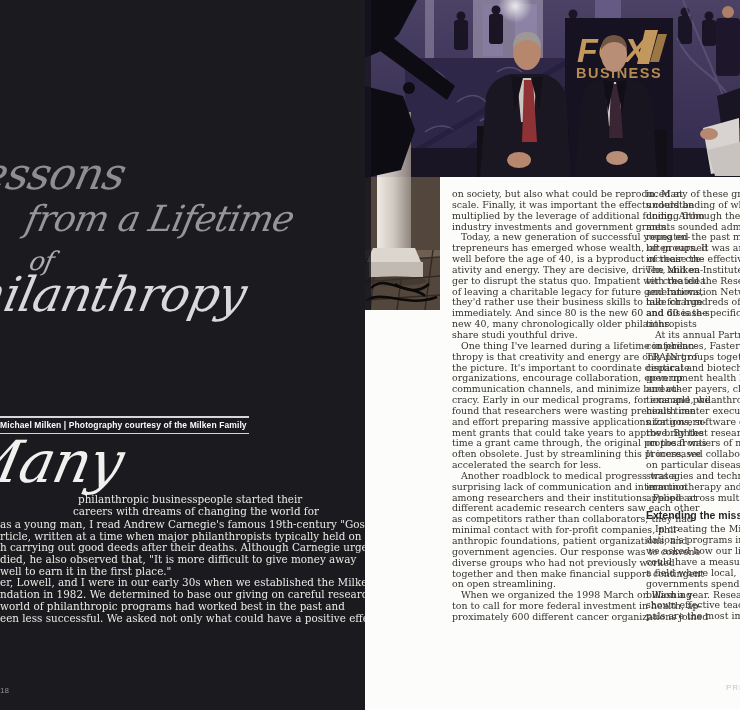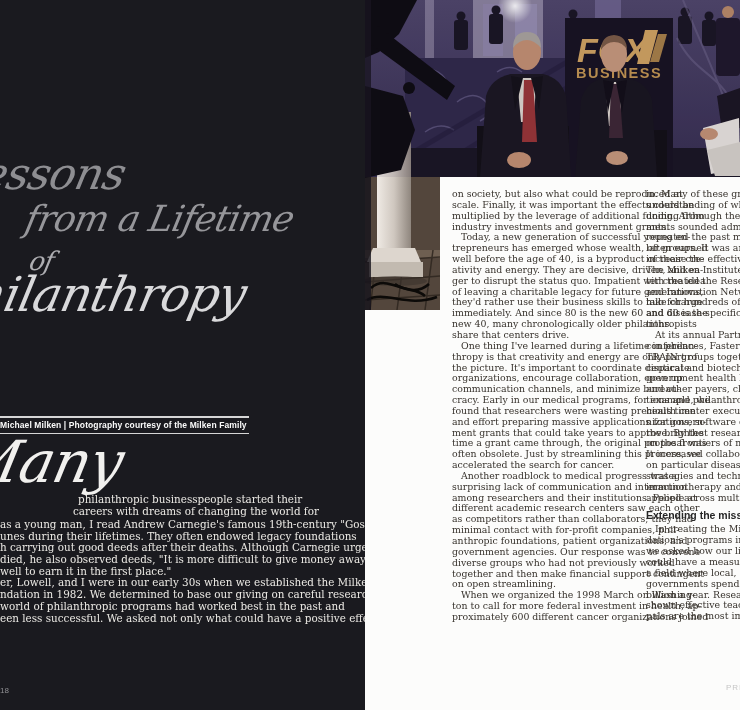--- a/index.html
+++ b/index.html
@@ -59,23 +59,23 @@
       <div class="rule"></div>
       <div class="byline-text">Michael Milken | Photography courtesy of the Milken Family Foundation</div>
       <div class="rule"></div>
     </div>
 
     <div class="script drop-word">Many</div>
     <div class="intro-line intro-2">careers with dreams of changing the world for</div>
     <div class="intro-line intro-1">philanthropic businesspeople started their</div>
     <div class="left-body">
         <div class="tl">as a young man, I read Andrew Carnegie's famous 19th-century "Gospel</div>
-        <div class="tl">unes during their lifetimes. They often endowed legacy foundations</div>
+        <div class="tl">rticle, written at a time when major philanthropists typically held on</div>
         <div class="tl">h carrying out good deeds after their deaths. Although Carnegie urged</div>
-        <div class="tl">died, he also observed deeds, "It is more difficult to give money away</div>
+        <div class="tl">died, he also observed that, "It is more difficult to give money away</div>
         <div class="tl">well to earn it in the first place."</div>
         <div class="tl">er, Lowell, and I were in our early 30s when we established the Milken</div>
         <div class="tl">ndation in 1982. We determined to base our giving on careful research</div>
         <div class="tl">world of philanthropic programs had worked best in the past and</div>
         <div class="tl">een less successful. We asked not only what could have a positive effect</div>
       </div>
 
     <div class="page-number">18</div>
   </div>
 
@@ -230,33 +230,33 @@
         <div class="tl">industry investments and government grants.</div>
         <div class="tl">   Today, a new generation of successful young en-</div>
         <div class="tl">trepreneurs has emerged whose wealth, often earned</div>
         <div class="tl">well before the age of 40, is a byproduct of their cre-</div>
         <div class="tl">ativity and energy. They are decisive, driven, and ea-</div>
         <div class="tl">ger to disrupt the status quo. Impatient with the idea</div>
         <div class="tl">of leaving a charitable legacy for future generations,</div>
         <div class="tl">they'd rather use their business skills to take charge</div>
         <div class="tl">immediately. And since 80 is the new 60 and 60 is the</div>
         <div class="tl">new 40, many chronologically older philanthropists</div>
-        <div class="tl">share that centers drive.</div>
+        <div class="tl">share studi youthful drive.</div>
         <div class="tl">   One thing I've learned during a lifetime in philan-</div>
         <div class="tl">thropy is that creativity and energy are only part of</div>
         <div class="tl">the picture. It's important to coordinate disparate</div>
         <div class="tl">organizations, encourage collaboration, open up</div>
         <div class="tl">communication channels, and minimize bureau-</div>
         <div class="tl">cracy. Early in our medical programs, for example, we</div>
         <div class="tl">found that researchers were wasting precious time</div>
         <div class="tl">and effort preparing massive applications for govern-</div>
         <div class="tl">ment grants that could take years to approve. By the</div>
         <div class="tl">time a grant came through, the original proposal was</div>
         <div class="tl">often obsolete. Just by streamlining this process, we</div>
-        <div class="tl">accelerated the search for cancer.</div>
+        <div class="tl">accelerated the search for less.</div>
         <div class="tl">   Another roadblock to medical progress was a</div>
         <div class="tl">surprising lack of communication and interaction</div>
         <div class="tl">among researchers and their institutions. People at</div>
         <div class="tl">different academic research centers saw each other</div>
         <div class="tl">as competitors rather than collaborators; they had</div>
         <div class="tl">minimal contact with for-profit companies, phil-</div>
         <div class="tl">anthropic foundations, patient organizations, and</div>
         <div class="tl">government agencies. Our response was to convene</div>
         <div class="tl">diverse groups who had not previously worked</div>
         <div class="tl">together and then make financial support contingent</div>

